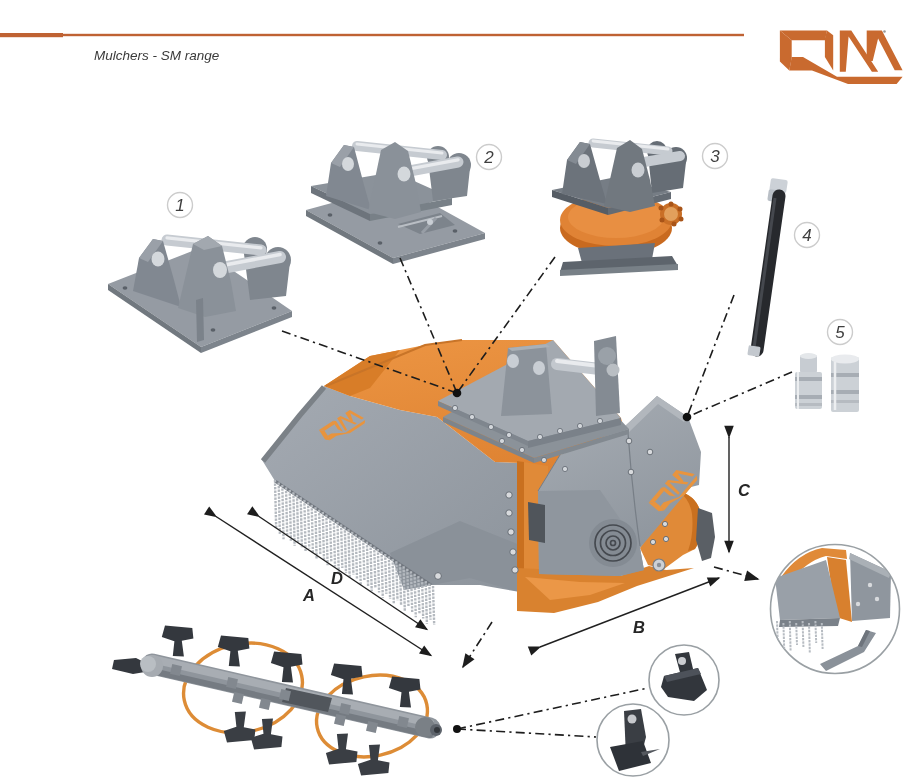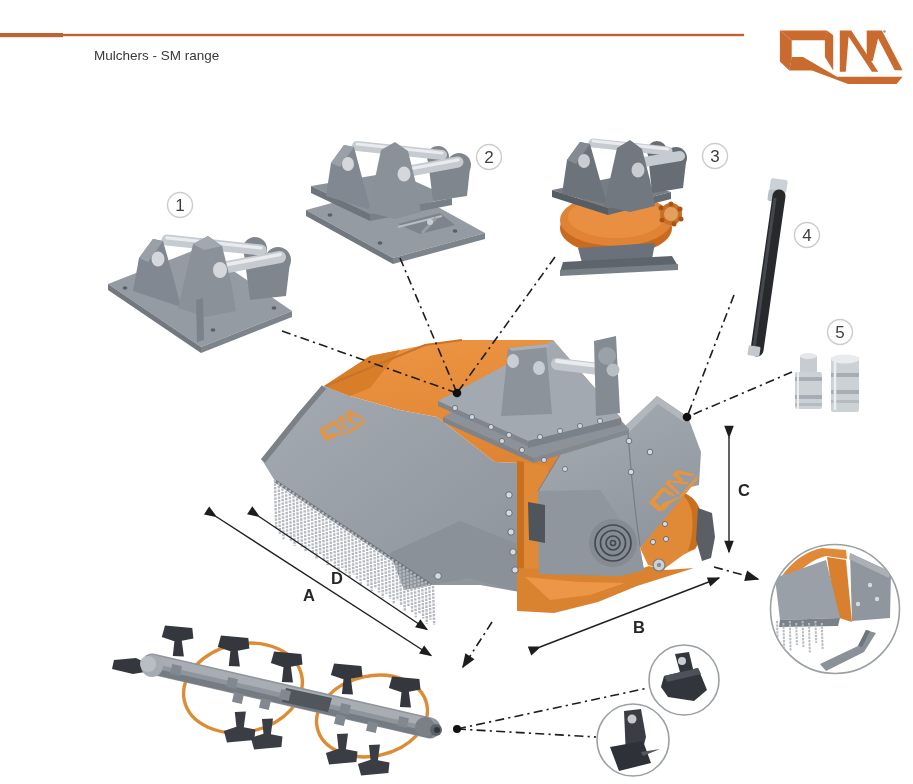--- a/index.html
+++ b/index.html
@@ -1,17 +1,17 @@
 <!DOCTYPE html>
 <html><head>
 <meta charset="utf-8">
 <style>
   html,body{margin:0;padding:0;background:#ffffff;width:913px;height:784px;overflow:hidden;}
   body{font-family:"Liberation Sans", sans-serif;}
-  #page{position:relative;width:913px;height:784px;}
+  #page{position:relative;width:913px;height:784px;font-style:italic;}
   svg{position:absolute;left:0;top:0;}
 </style>
 </head>
 <body>
 <div id="page">
 <svg width="913" height="784" viewBox="0 0 913 784">
 <defs>
   <linearGradient id="gface" x1="0" y1="0" x2="1" y2="1">
     <stop offset="0" stop-color="#a4aab2"></stop>
           <stop offset="1" stop-color="#8d949c"></stop>

